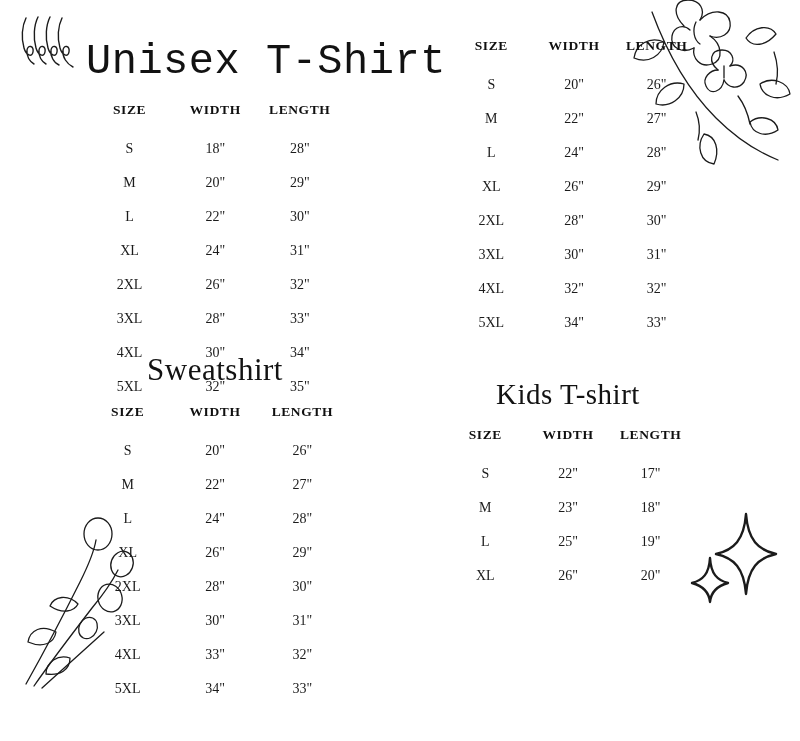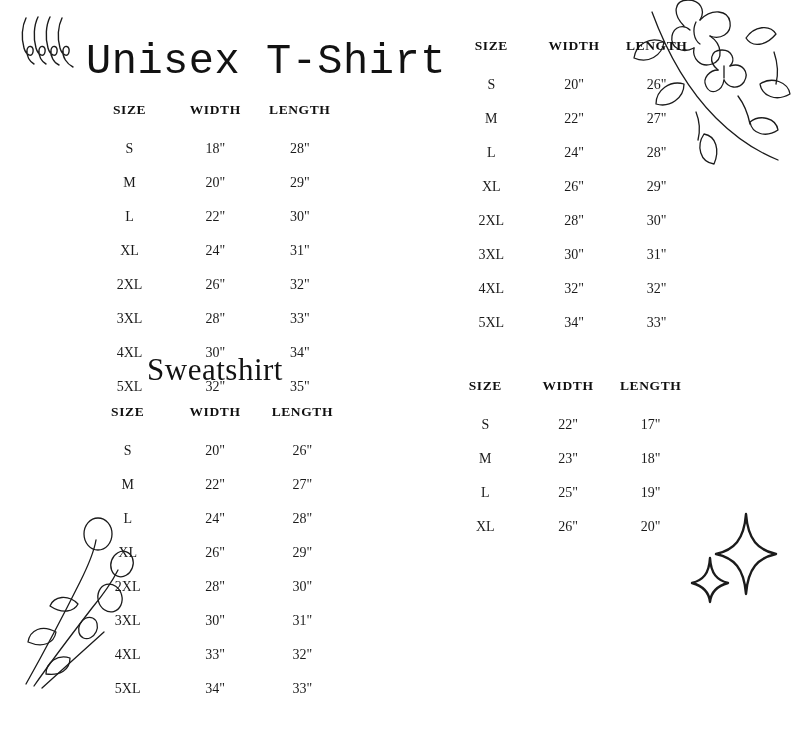--- a/index.html
+++ b/index.html
@@ -335,20 +335,21 @@
         <tr>
           <td class="size-col">5XL</td>
           <td>34"</td>
           <td>33"</td>
         </tr>
       </tbody>
     </table>
   </div>
 
   <div class="table-block" id="block-kids">
+    <h2 class="table-title">Kids T-shirt</h2>
     <table class="size-table">
       <colgroup>
           <col class="c1">
           <col class="c2">
           <col class="c3">
         </colgroup>
       <thead>
         <tr>
           <th>SIZE</th>
           <th>WIDTH</th>

